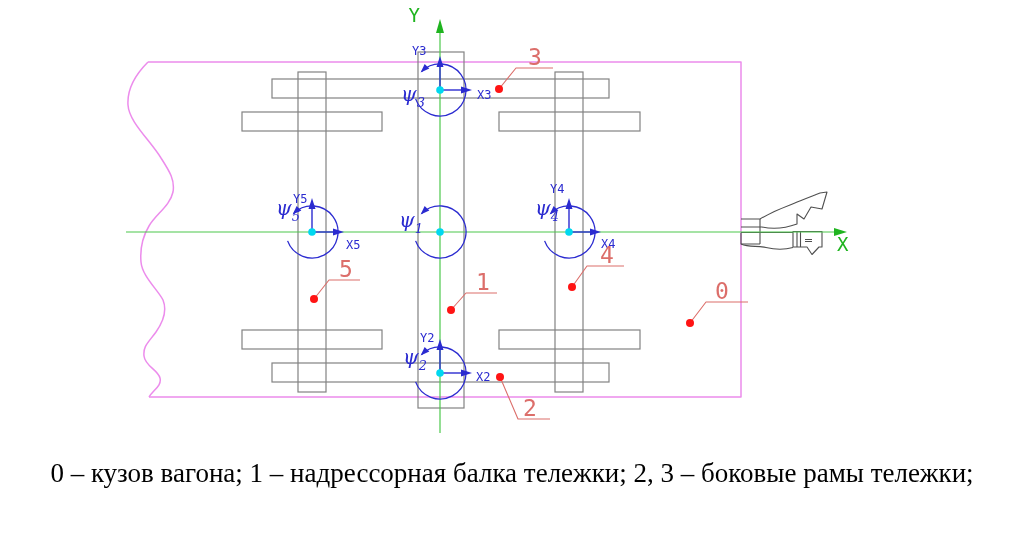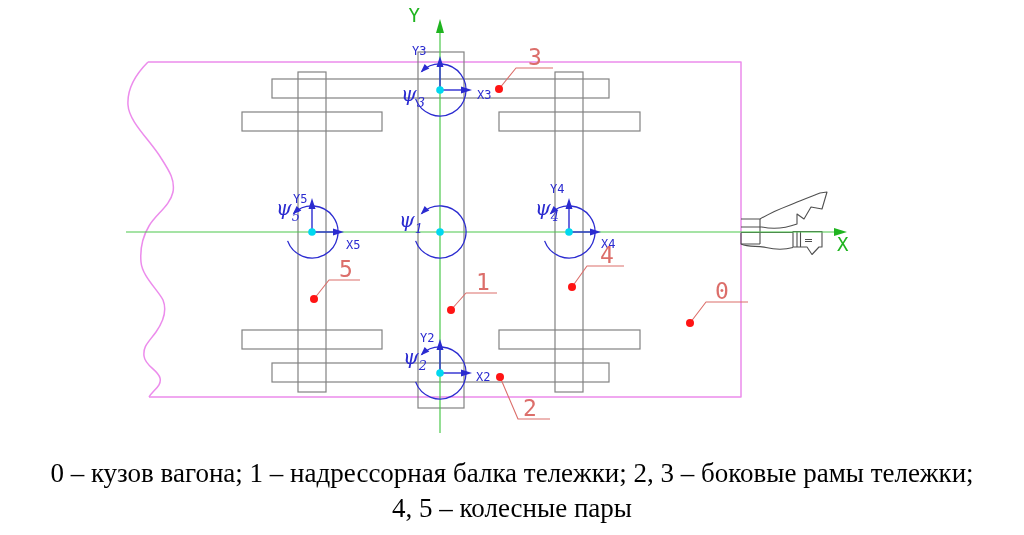--- a/index.html
+++ b/index.html
@@ -128,15 +128,14 @@
         </g>
         <g>
           <path d="M690,323 L706,302 L748,302" stroke="#DC6E6A" stroke-width="1.1" fill="none" stroke-linejoin="round"></path>
           <circle cx="690" cy="323" r="4" fill="#FF1414"></circle>
           <text x="715" y="299" font-size="23" fill="#DC6E6A" font-family="&quot;DejaVu Sans Mono&quot;, monospace" font-style="normal" text-anchor="start">0</text>
         </g>
       </svg>
   </div>
   <div class="caption">
     <div>0 – кузов вагона; 1 – надрессорная балка тележки; 2, 3 – боковые рамы тележки;</div>
-    <div>4, 5 – колесные пары</div>
   </div>
 </div>
 
 </body></html>

